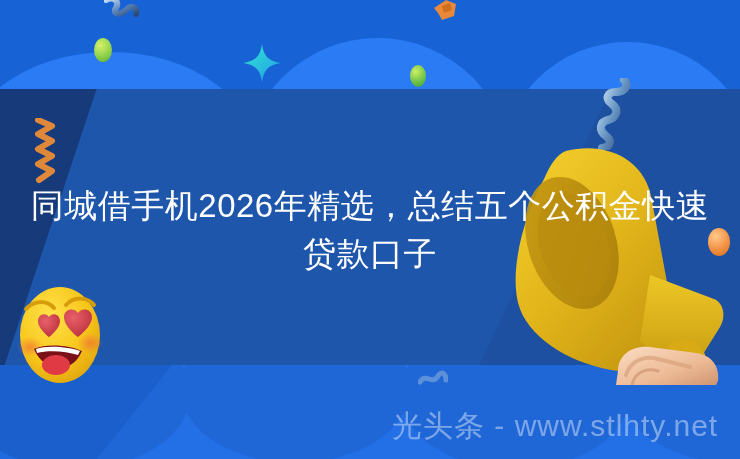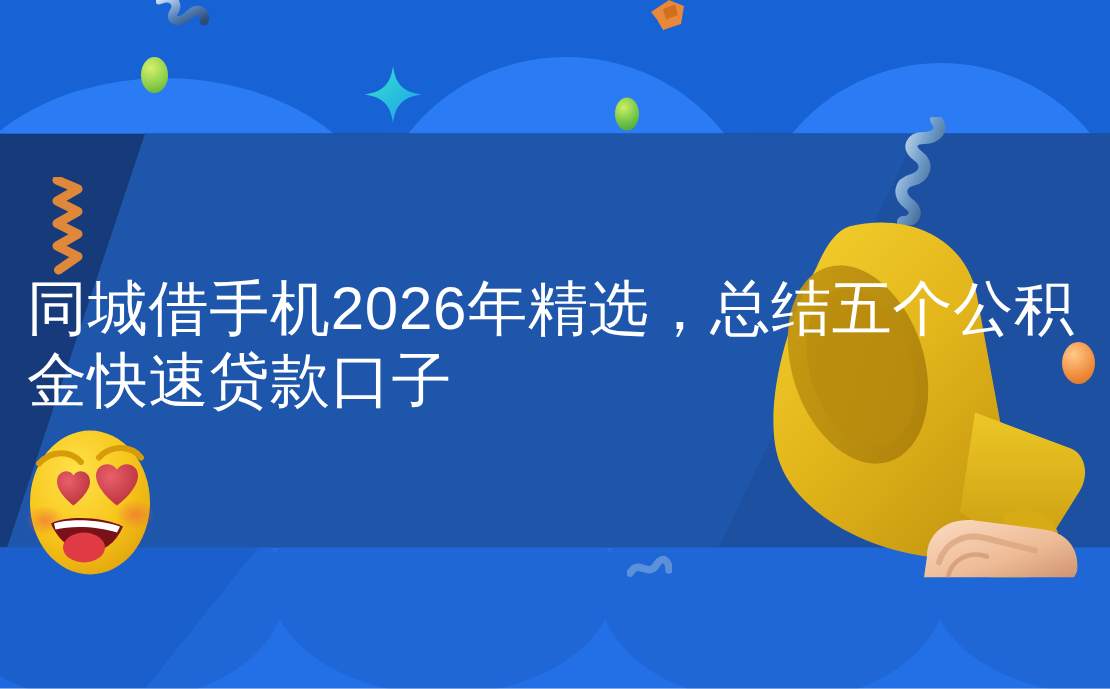--- a/index.html
+++ b/index.html
@@ -110,22 +110,23 @@
     opacity: .30;
     clip-path: polygon(120px 0, 100% 0, 100% 100%, 0 100%);
   }
 
   
   .headline {
     position: absolute;
     left: 0;
     top: 182px;
     width: 740px;
+    text-align: center;
     color: #ffffff;
-    font-size: 40px;
+    font-size: 33px;
     line-height: 48px;
     letter-spacing: .5px;
     font-family: "Liberation Sans", "DejaVu Sans", sans-serif;
     white-space: pre-line;
     padding: 0 18px;
     box-sizing: border-box;
     z-index: 40;
   }
 
   
@@ -375,14 +376,15 @@
       <path d="M50 32 C50 24 60 22 64 28 C68 22 78 24 78 32 C78 42 64 52 64 52 C64 52 50 42 50 32 Z" fill="url(#gHeart)"></path>
 
       <path d="M20 64 C30 88 58 90 68 66 C56 60 32 58 20 64 Z" fill="#7a1018"></path>
       <path d="M22 64 C33 60 56 62 66 66 L64 70 C52 66 34 65 23 68 Z" fill="#ffffff"></path>
       <ellipse cx="42" cy="80" rx="14" ry="10" fill="#e03a44"></ellipse>
     </svg>
   </div>
 
   <div class="headline">同城借手机2026年精选，总结五个公积金快速贷款口子</div>
 
+  <div class="watermark">光头条 - www.stlhty.net</div>
 
 </div>
 
 </body></html>

